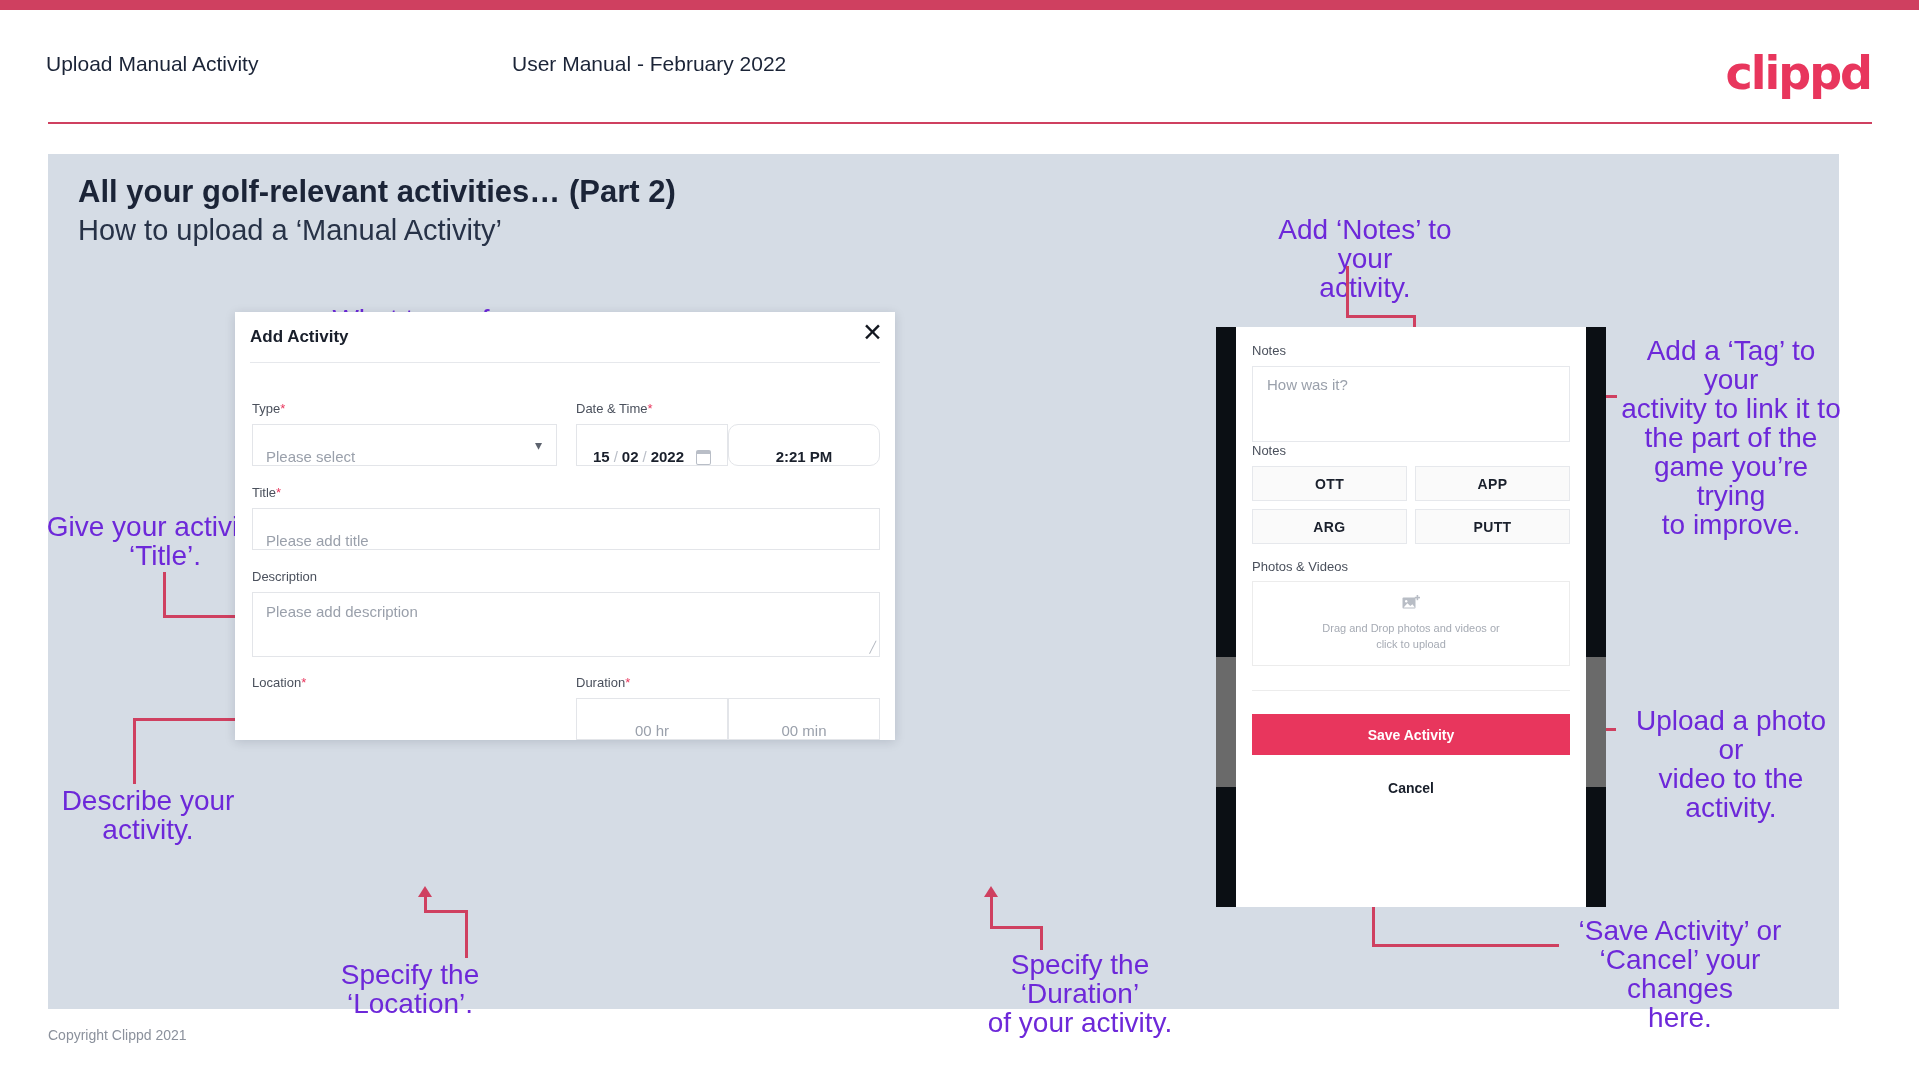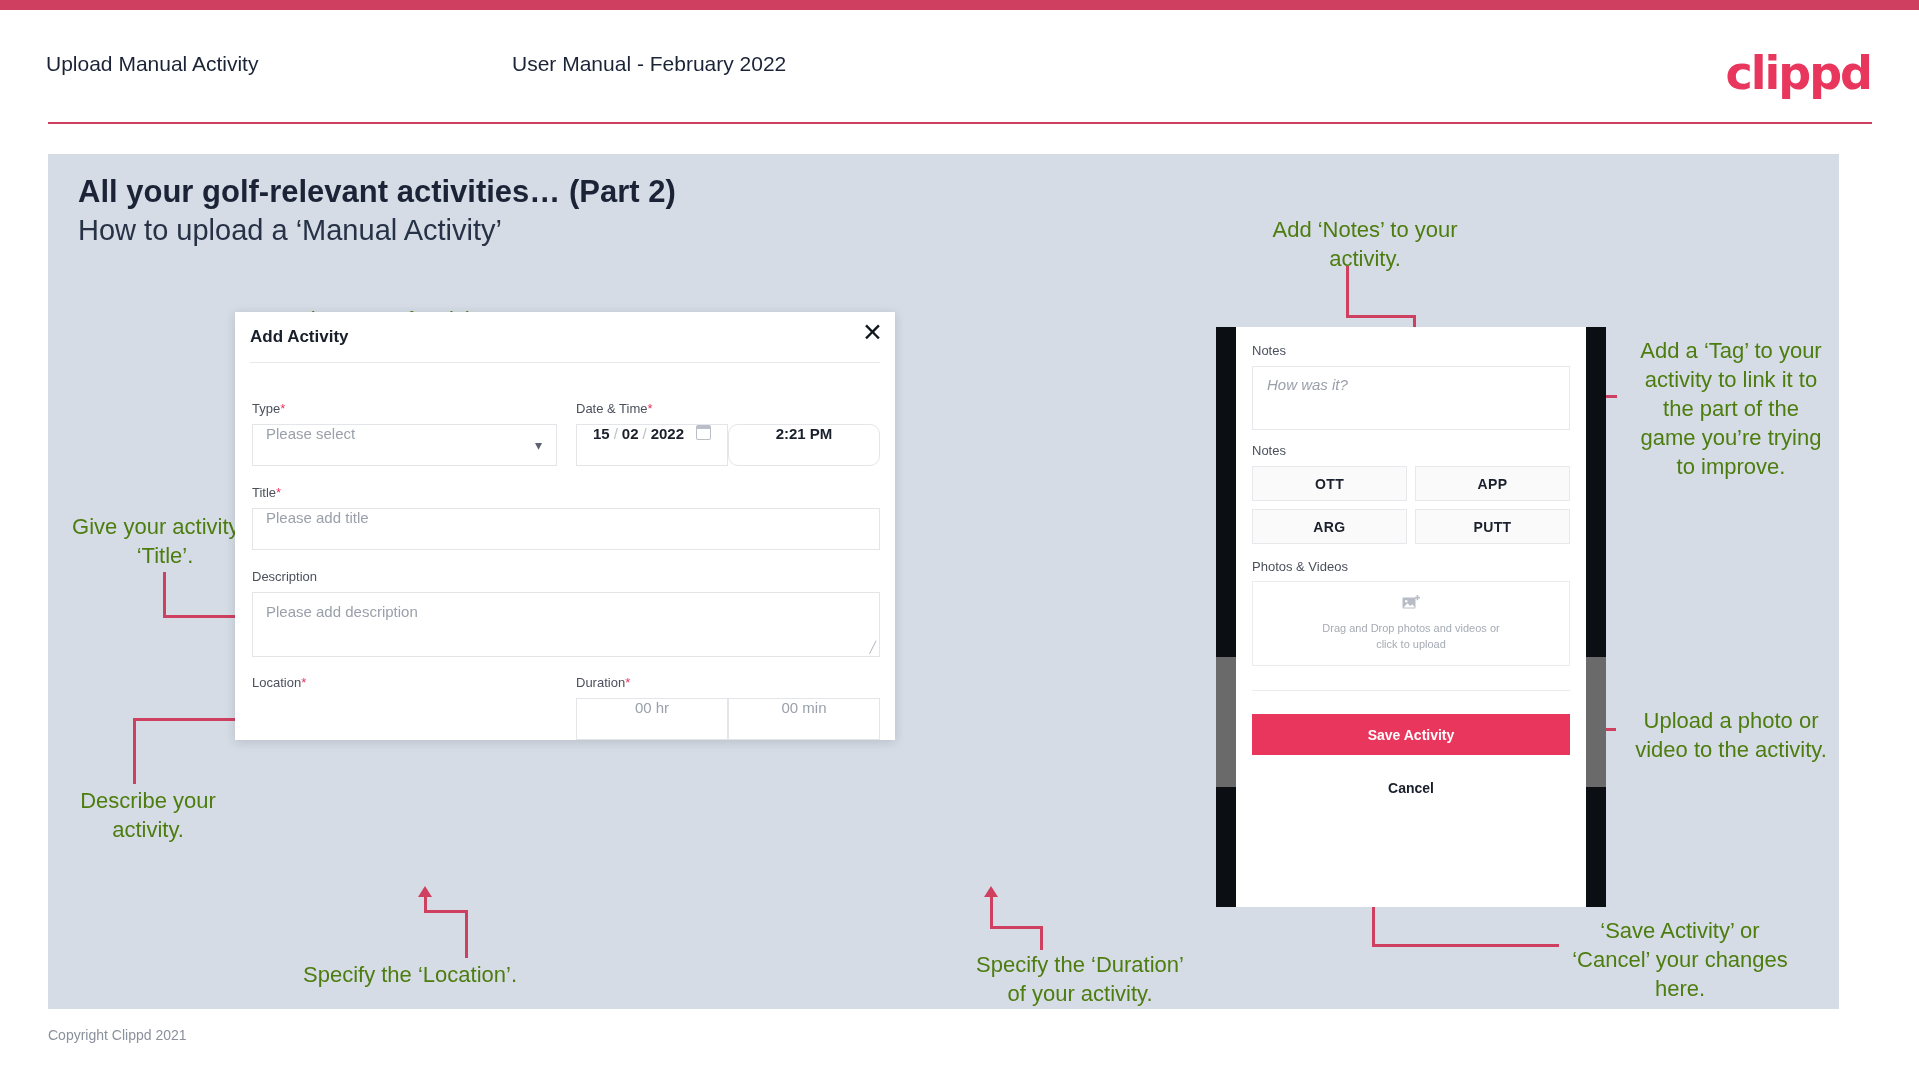--- a/index.html
+++ b/index.html
@@ -77,22 +77,22 @@
     position: absolute;
     left: 30px; top: 60px;
     font-size: 29px;
     font-weight: 400;
     color: #273247;
     white-space: nowrap;
   }
   
   .ann {
     position: absolute;
-    color: #4d7c0f;
-    font-size: 22px;
+    color: #6d28d9;
+    font-size: 28px;
     line-height: 29px;
     font-weight: 400;
   }
   .ann.c { text-align: center; }
   
   .ln { position: absolute; background: #cf4060; }
   .arrow { position: absolute; width: 0; height: 0; }
   .arr-down {
     border-left: 7px solid transparent;
     border-right: 7px solid transparent;
@@ -151,21 +151,21 @@
   }
   .req { color: #e8365d; }
   .inp {
     position: absolute;
     border: 1px solid #e3e5e9;
     background: #fff;
     box-sizing: border-box;
     font-size: 15px;
     color: #9aa0ab;
     display: flex;
-    align-items: flex-start;
+    align-items: flex-end;
     padding-left: 13px;
   }
   .inp.topal { align-items: flex-start; padding-top: 10px; }
   .inp.ctr { justify-content: center; padding-left: 0; }
   .inp .dk { color: #1a202c; font-weight: 700; }
   .inp .sl { color: #b9bec7; margin: 0 4px; }
   .chev {
     position: absolute;
     right: 14px; top: 50%;
     transform: translateY(-50%);
@@ -440,21 +440,21 @@
   <div class="phone-band l">
     <div class="grey"></div>
   </div>
   <div class="phone-band r">
     <div class="grey"></div>
   </div>
 
   <div class="phone-screen">
 
     <div class="pl" style="left:16px; top:16px;">Notes</div>
-    <div class="p-inp" style="left:16px; top:39px; width:318px; height:64px;font-style:italic;">
+    <div class="p-inp" style="left:16px; top:39px; width:318px; height:76px;">
       <span>How was it?</span>
     </div>
 
     <div class="pl" style="left:16px; top:116px;">Notes</div>
     <div class="tag" style="left:16px; top:139px; width:155px; height:35px;">OTT</div>
     <div class="tag" style="left:179px; top:139px; width:155px; height:35px;">APP</div>
     <div class="tag" style="left:16px; top:182px; width:155px; height:35px;">ARG</div>
     <div class="tag" style="left:179px; top:182px; width:155px; height:35px;">PUTT</div>
 
     <div class="pl" style="left:16px; top:232px;">Photos &amp; Videos</div>

